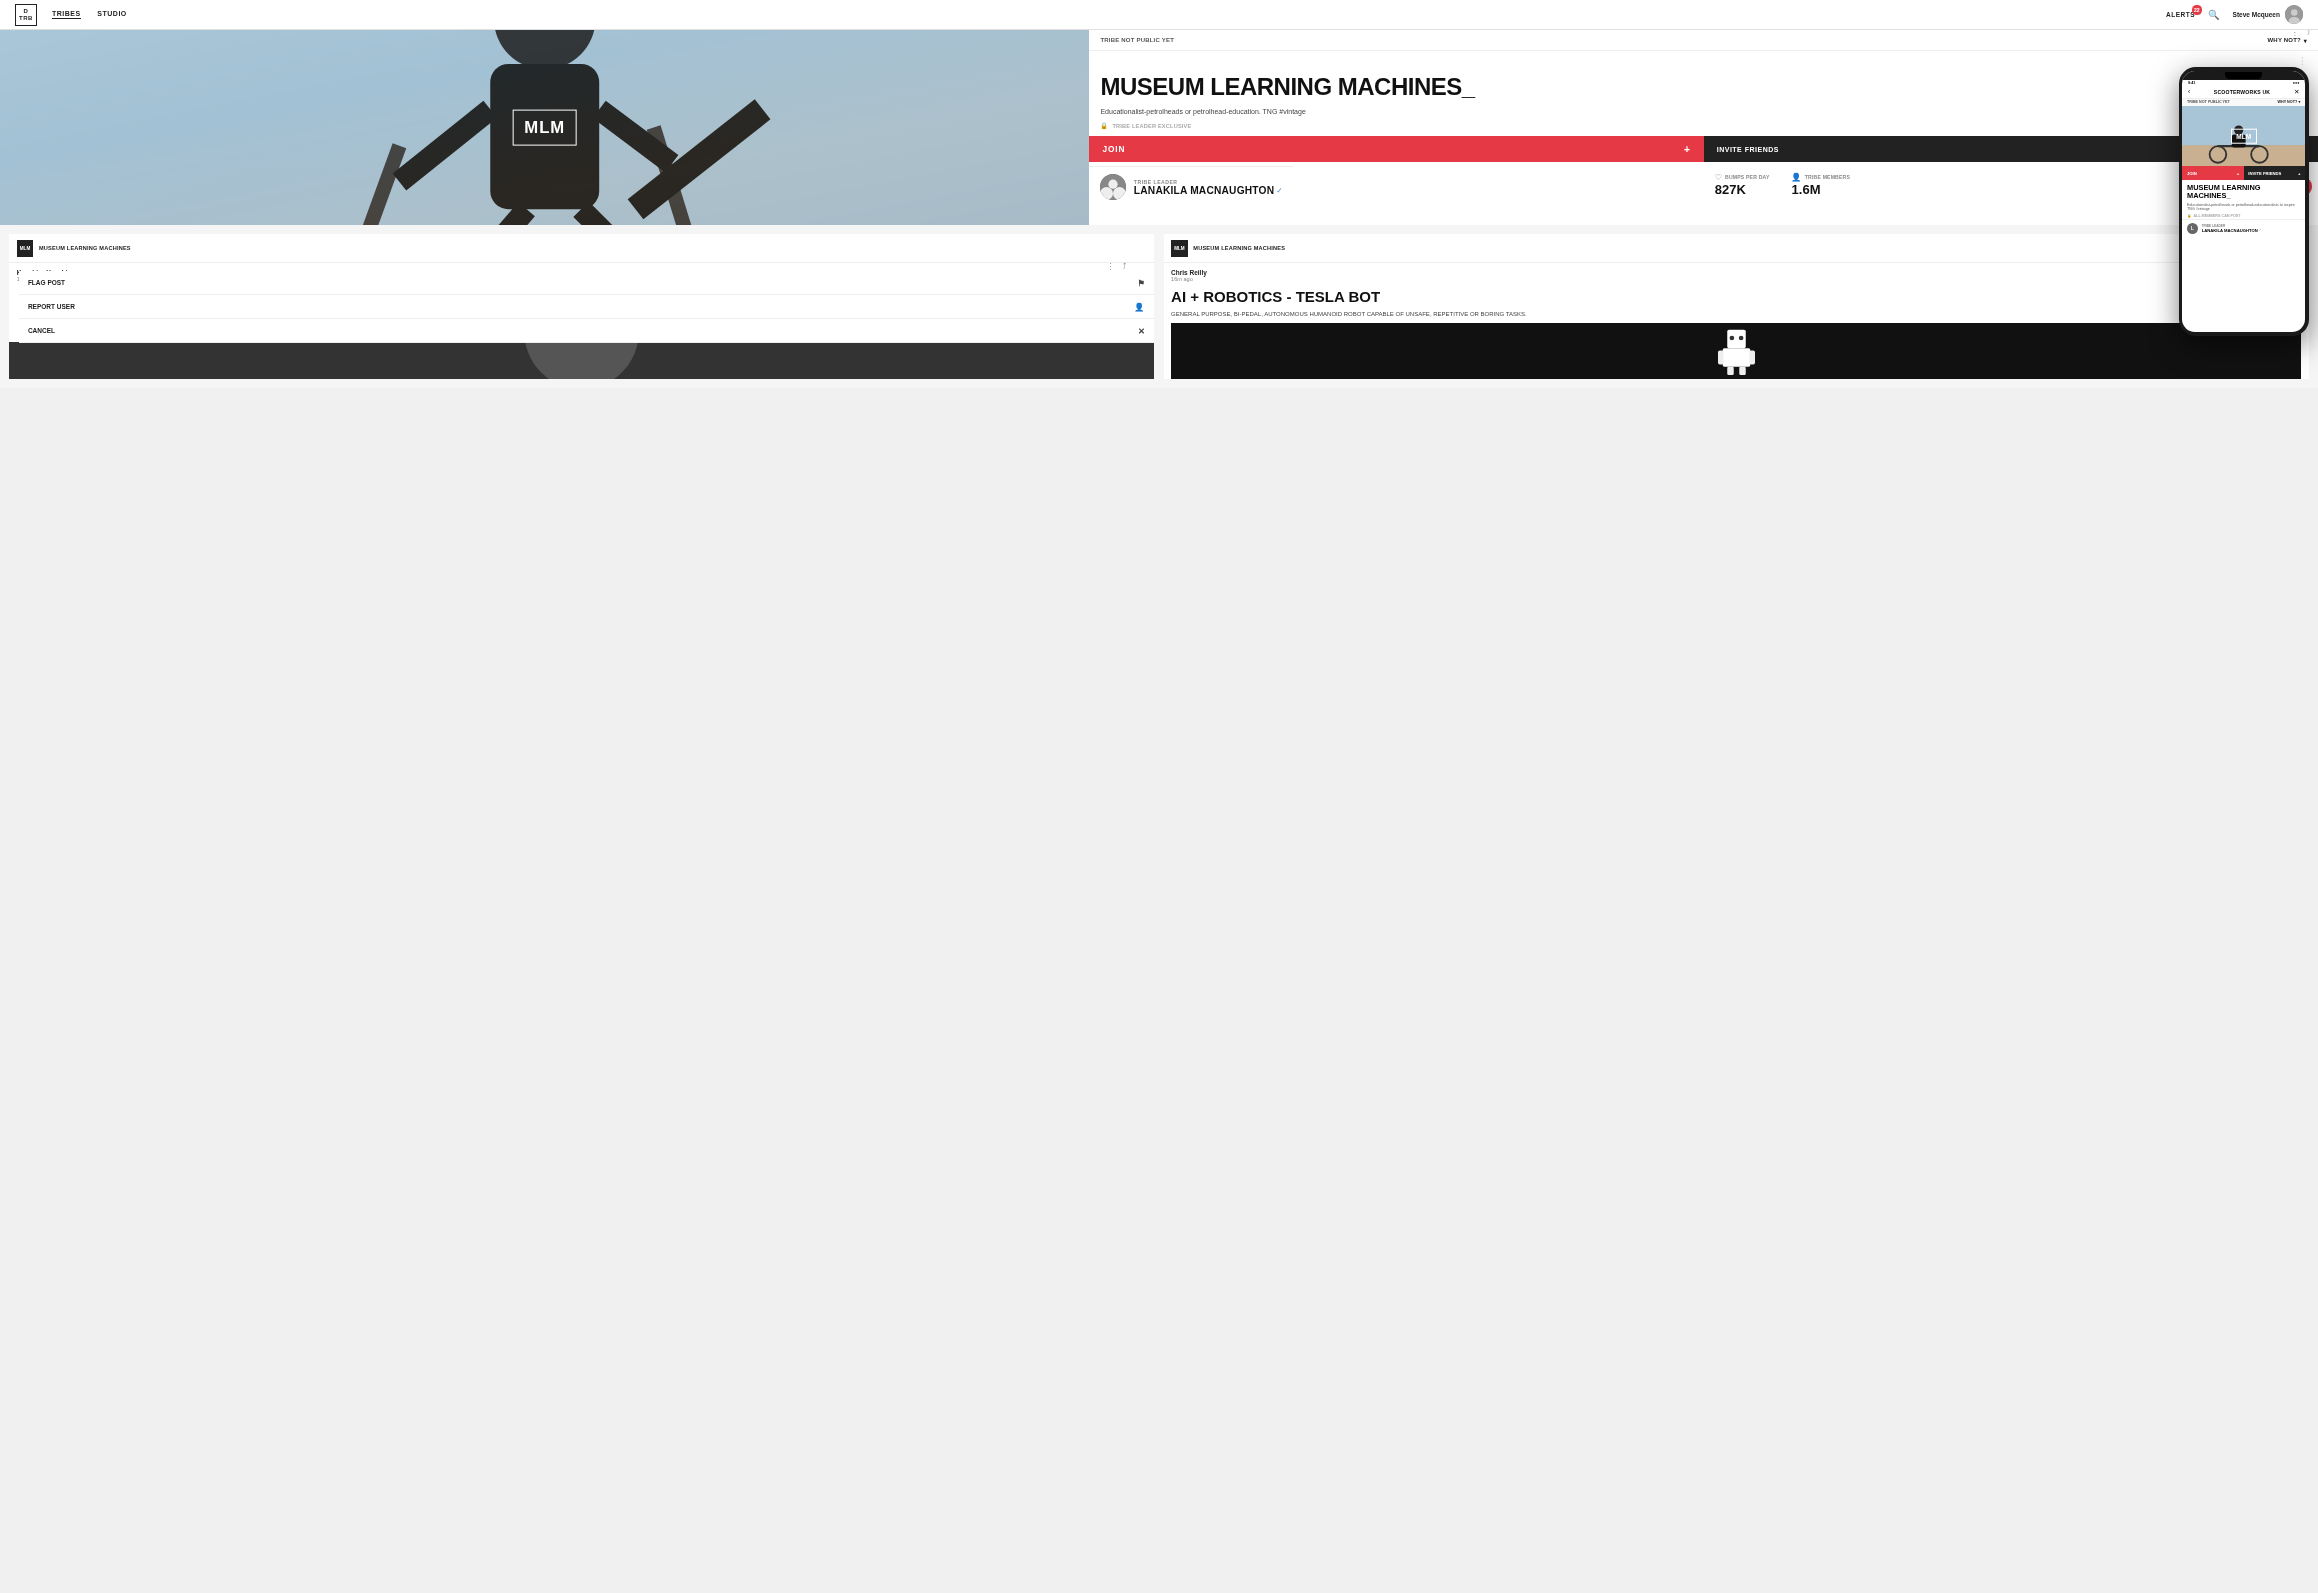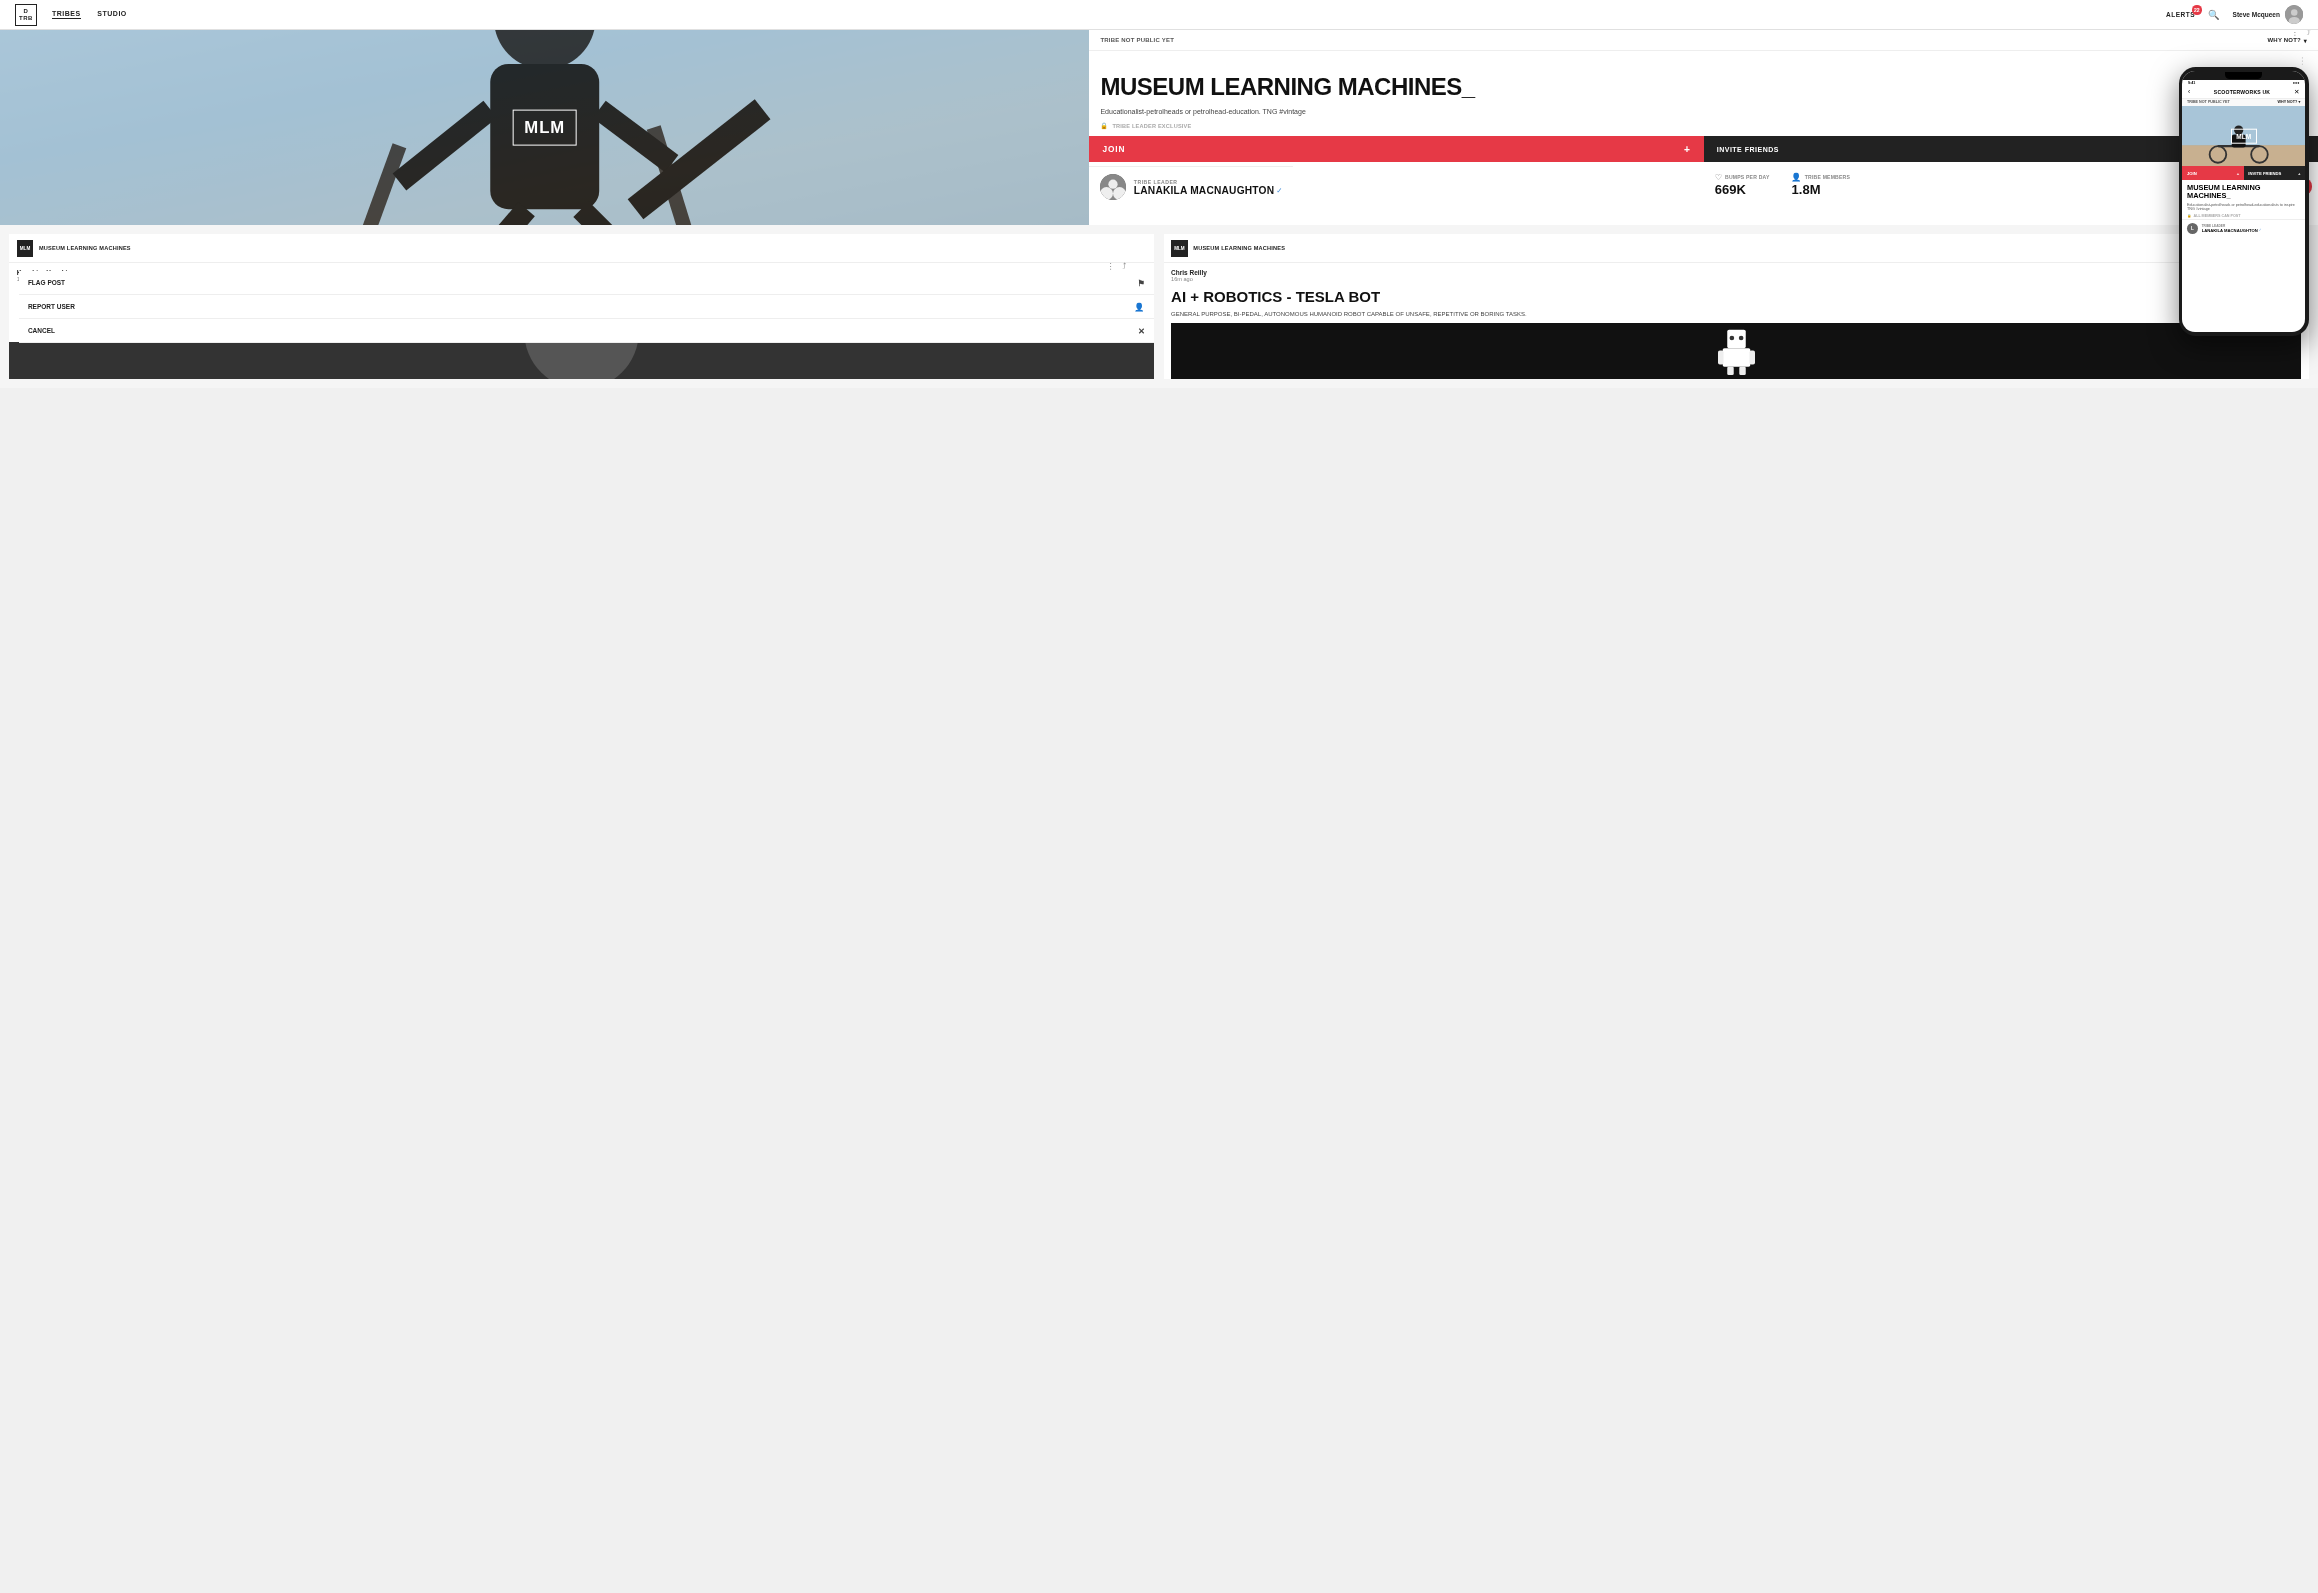--- a/index.html
+++ b/index.html
@@ -355,28 +355,28 @@
           </div>
         </div>
       </div>
 
       <div class="tribe-stats">
         <div class="stat-item">
           <div style="display:flex;align-items:center;gap:2.8px">
             <span style="font-size:8.3px;color:#888">♡</span>
             <div class="stat-label">BUMPS PER DAY</div>
           </div>
-          <div class="stat-value">669K</div>
+          <div class="stat-value">827K</div>
         </div>
         <div class="stat-item">
           <div style="display:flex;align-items:center;gap:2.8px">
             <span style="font-size:8.3px;color:#888">👤</span>
             <div class="stat-label">TRIBE MEMBERS</div>
           </div>
-          <div class="stat-value">1.8M</div>
+          <div class="stat-value">1.6M</div>
         </div>
       </div>
 
       <div style="margin-left:auto;display:flex;align-items:center;gap:3.7px;padding-right:5.6px">
         <span style="font-size:8.3px;cursor:pointer">⤴</span>
         <span style="font-size:6px;font-weight:700;color:#888">SHA</span>
         <div style="width:16.7px;height:16.7px;background:#e63946;border-radius:50%;display:flex;align-items:center;justify-content:center;color:#fff;font-weight:900;font-size:6.5px;cursor:pointer">f</div>
       </div>
     </div>
   </div>

